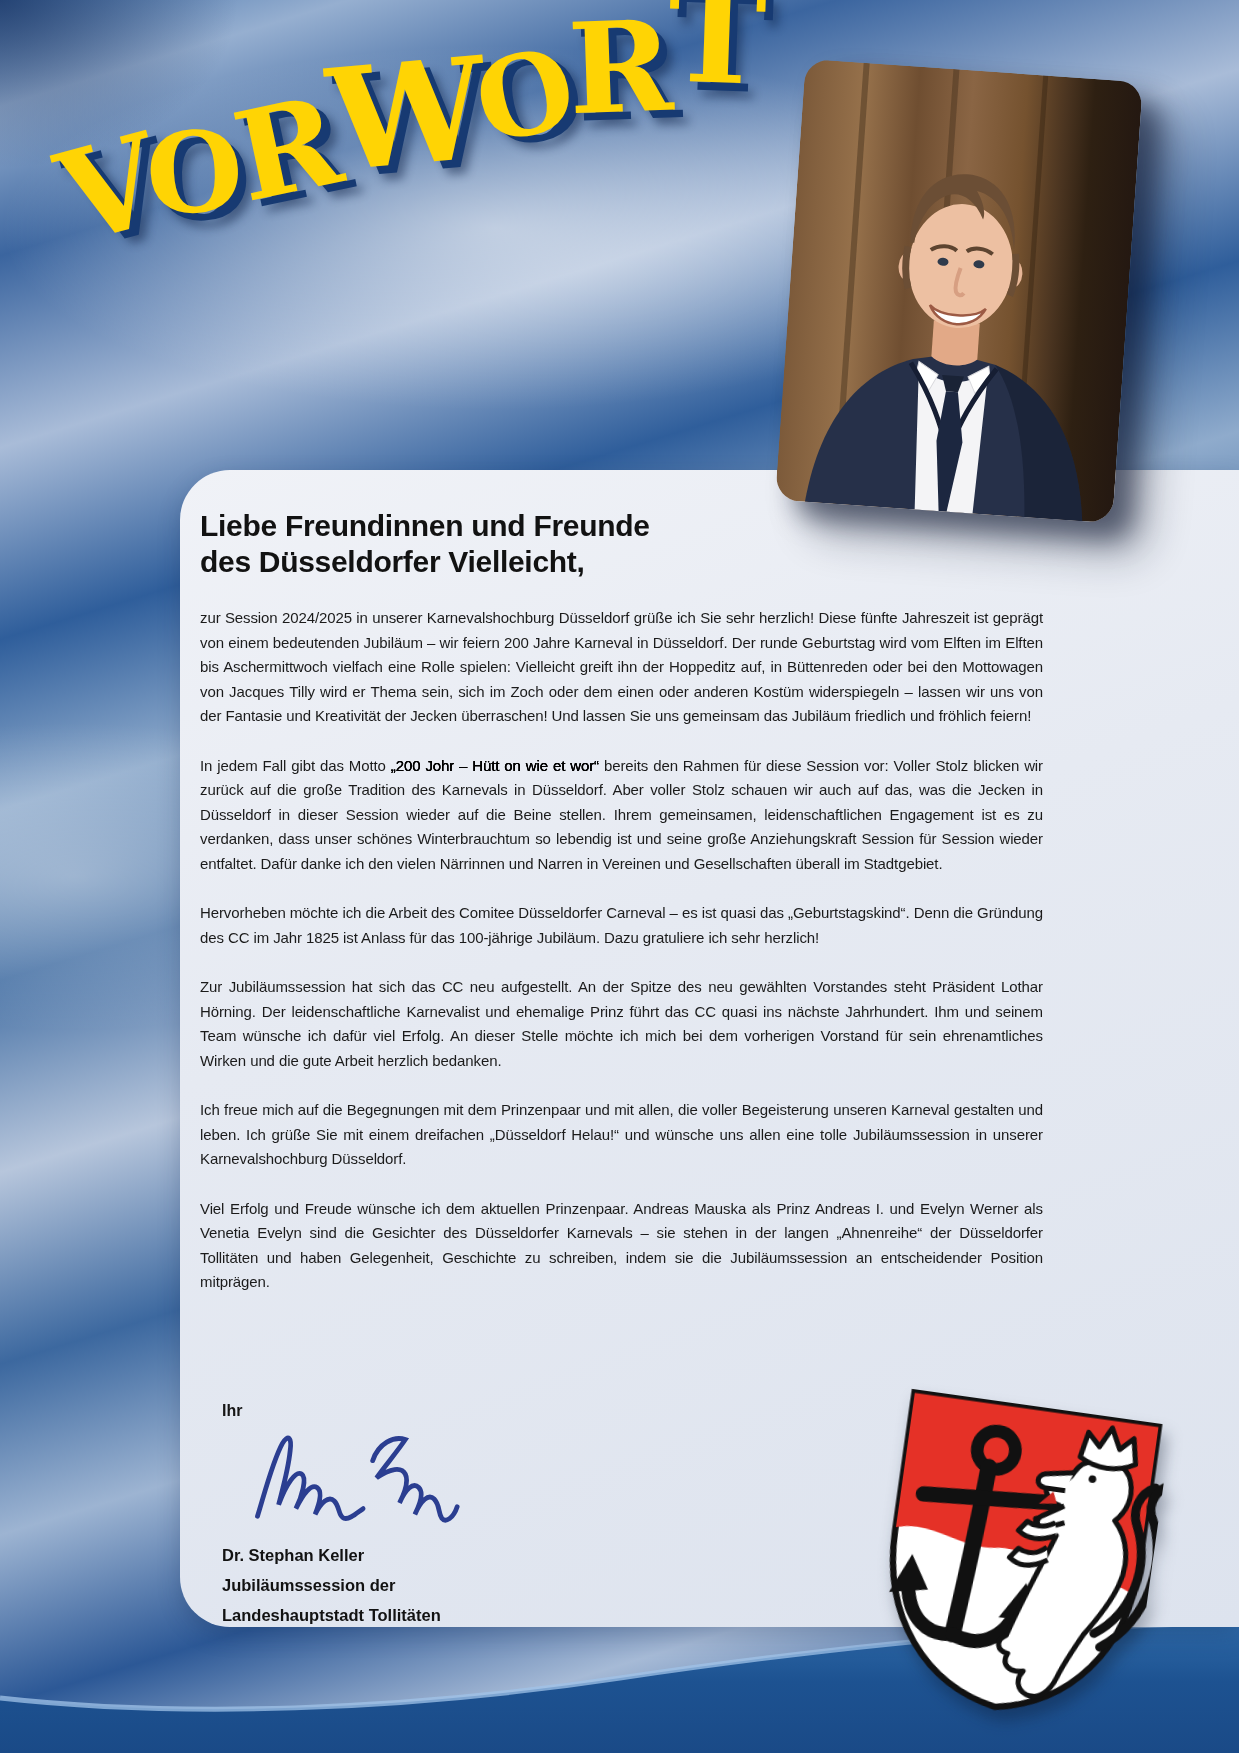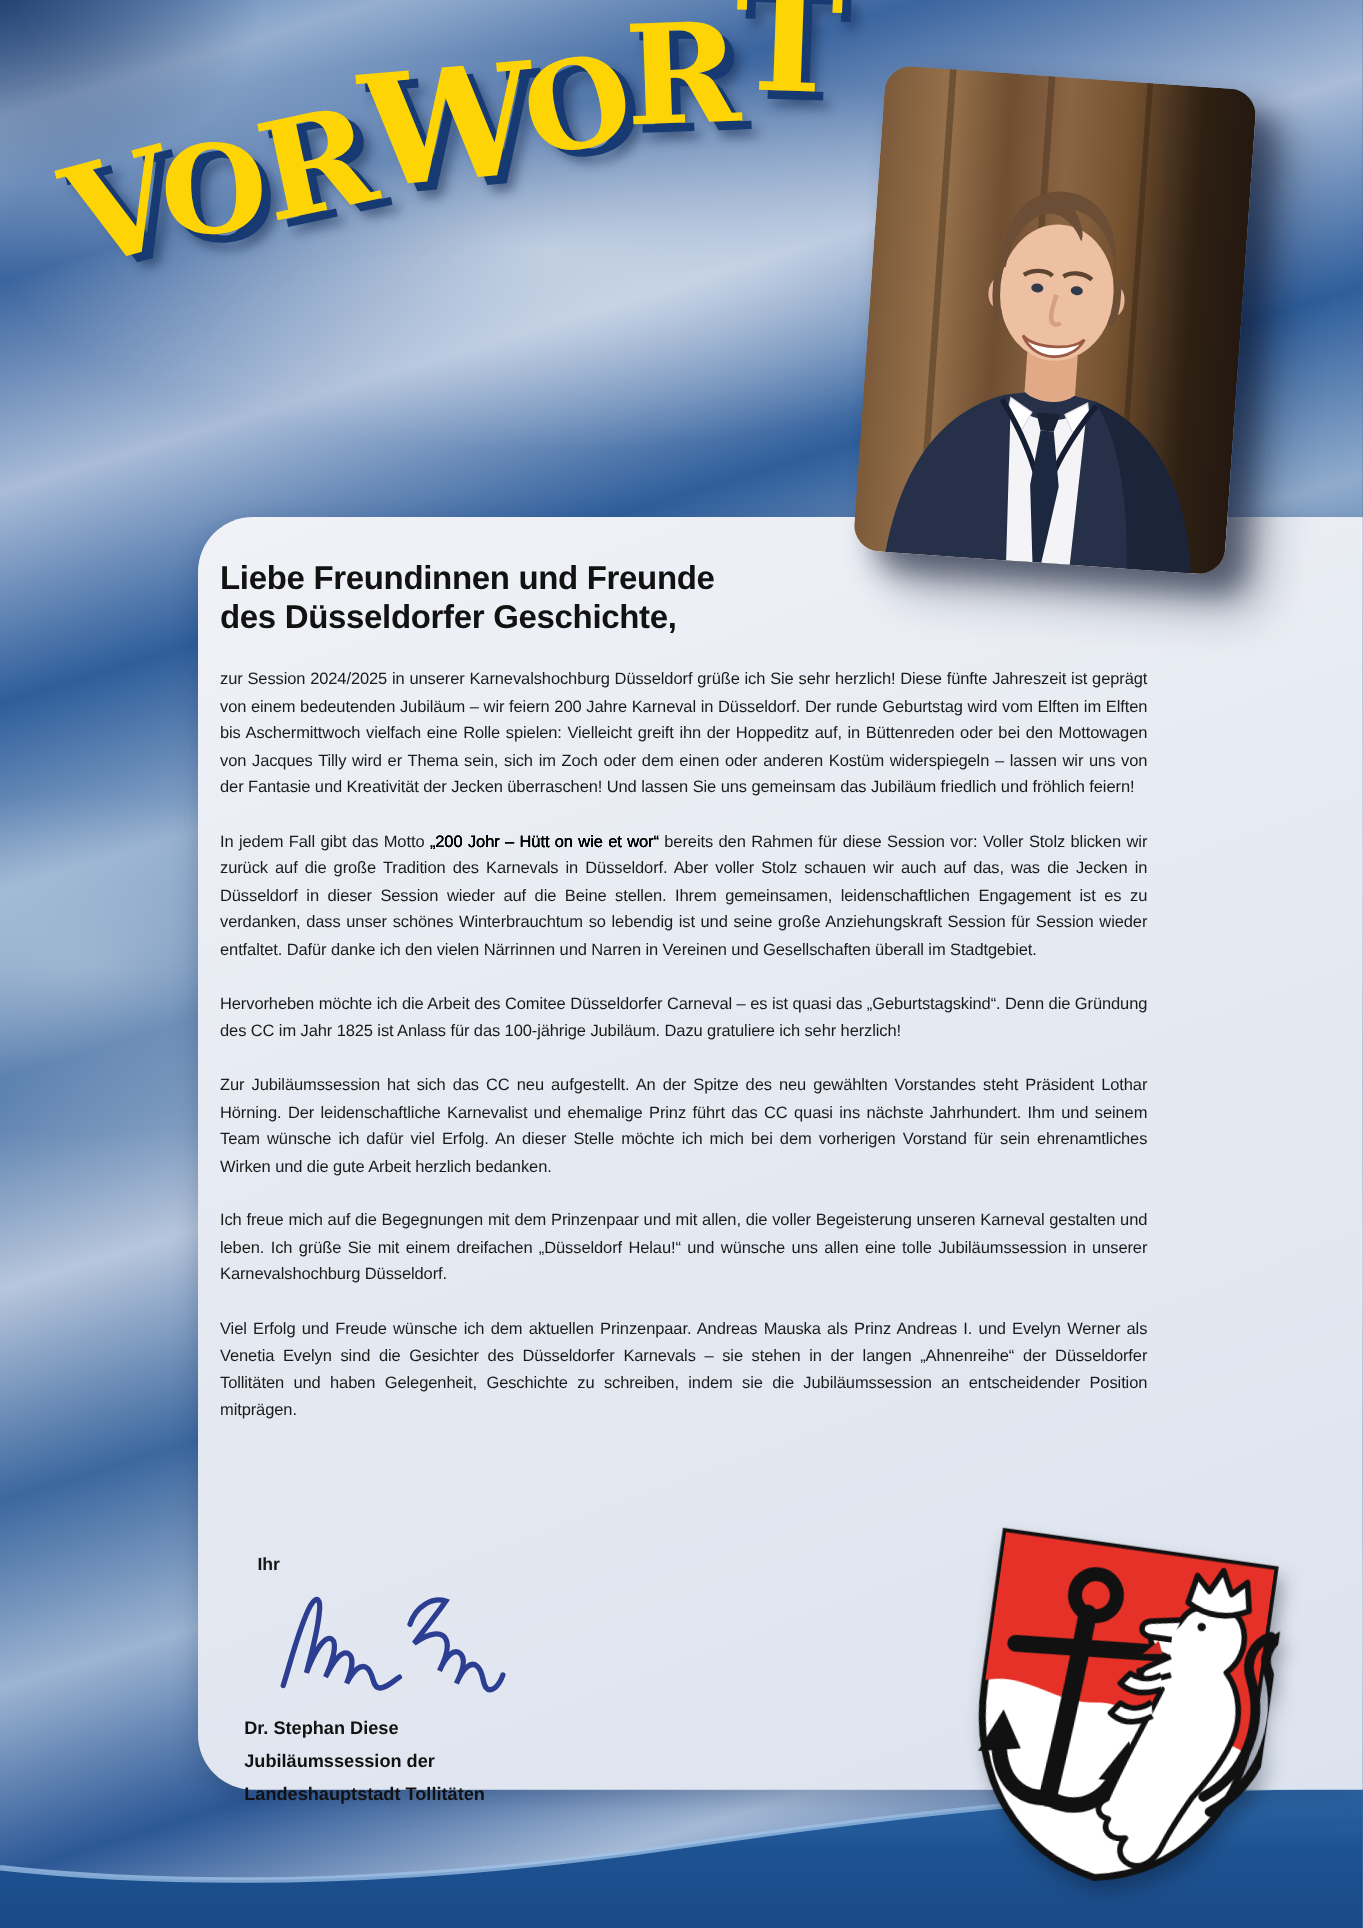--- a/index.html
+++ b/index.html
@@ -63,21 +63,21 @@
   .salutation{
     font-size:30px;line-height:36px;font-weight:bold;color:#121212;
     letter-spacing:-.3px;margin:0 0 26px 0;
   }
   .body-text p{
     margin:0 0 25px 0;font-size:15px;line-height:24.5px;font-weight:normal;
     color:#1b1b1b;text-align:justify;letter-spacing:-.1px;
   }
   .motto{color:#000;text-shadow:0 0 .6px #000,0 0 .6px #000;}
   .closing{position:absolute;left:42px;top:932px;width:420px;}
-  .closing-word{font-size:16px;font-weight:bold;color:#161616;margin:12px;}
+  .closing-word{font-size:16px;font-weight:bold;color:#161616;margin:0;}
   .signature{display:block;margin:8px 0 16px 24px;}
   .signatory{font-size:16.5px;line-height:30px;font-weight:bold;color:#121212;}
   
   .coa{
     position:absolute;left:880px;top:1398px;width:272px;height:318px;
     transform:rotate(8deg);z-index:7;
     filter:drop-shadow(6px 10px 8px rgba(10,20,40,.35));
   }
 </style>
 </head>
@@ -147,41 +147,41 @@
       <ellipse cx="151" cy="193" rx="5.5" ry="4" fill="#2f3b4c"></ellipse>
       <ellipse cx="187" cy="193" rx="5.5" ry="4" fill="#2f3b4c"></ellipse>
       <path d="M169,198 C166,208 164,216 166,222 C168,226 172,226 174,223" stroke="#d79f82" stroke-width="4" fill="none"></path>
       <path d="M141,237 C152,260 186,260 197,237 C186,248 152,248 141,237 Z" fill="#fff" stroke="#9c5a44" stroke-width="2.5"></path>
     </svg>
   </div>
 
   <div class="panel">
     <h1 class="salutation">
       <span>Liebe Freundinnen und Freunde</span><br>
-      <span>des Düsseldorfer Geschichte,</span>
+      <span>des Düsseldorfer Vielleicht,</span>
     </h1>
     <div class="body-text">
       <p>zur Session 2024/2025 in unserer Karnevalshochburg Düsseldorf grüße ich Sie sehr herzlich! Diese fünfte Jahreszeit ist geprägt von einem bedeutenden Jubiläum – wir feiern 200 Jahre Karneval in Düsseldorf. Der runde Geburtstag wird vom Elften im Elften bis Aschermittwoch vielfach eine Rolle spielen: Vielleicht greift ihn der Hoppeditz auf, in Büttenreden oder bei den Mottowagen von Jacques Tilly wird er Thema sein, sich im Zoch oder dem einen oder anderen Kostüm widerspiegeln – lassen wir uns von der Fantasie und Kreativität der Jecken überraschen! Und lassen Sie uns gemeinsam das Jubiläum friedlich und fröhlich feiern!</p>
       <p><span>In jedem Fall gibt das Motto </span><span class="motto">„200 Johr – Hütt on wie et wor“</span><span> bereits den Rahmen für diese Session vor: Voller Stolz blicken wir zurück auf die große Tradition des Karnevals in Düsseldorf. Aber voller Stolz schauen wir auch auf das, was die Jecken in Düsseldorf in dieser Session wieder auf die Beine stellen. Ihrem gemeinsamen, leidenschaftlichen Engagement ist es zu verdanken, dass unser schönes Winterbrauchtum so lebendig ist und seine große Anziehungskraft Session für Session wieder entfaltet. Dafür danke ich den vielen Närrinnen und Narren in Vereinen und Gesellschaften überall im Stadtgebiet.</span></p>
       <p>Hervorheben möchte ich die Arbeit des Comitee Düsseldorfer Carneval – es ist quasi das „Geburtstagskind“. Denn die Gründung des CC im Jahr 1825 ist Anlass für das 100-jährige Jubiläum. Dazu gratuliere ich sehr herzlich!</p>
       <p>Zur Jubiläumssession hat sich das CC neu aufgestellt. An der Spitze des neu gewählten Vorstandes steht Präsident Lothar Hörning. Der leidenschaftliche Karnevalist und ehemalige Prinz führt das CC quasi ins nächste Jahrhundert. Ihm und seinem Team wünsche ich dafür viel Erfolg. An dieser Stelle möchte ich mich bei dem vorherigen Vorstand für sein ehrenamtliches Wirken und die gute Arbeit herzlich bedanken.</p>
       <p>Ich freue mich auf die Begegnungen mit dem Prinzenpaar und mit allen, die voller Begeisterung unseren Karneval gestalten und leben. Ich grüße Sie mit einem dreifachen „Düsseldorf Helau!“ und wünsche uns allen eine tolle Jubiläumssession in unserer Karnevalshochburg Düsseldorf.</p>
       <p>Viel Erfolg und Freude wünsche ich dem aktuellen Prinzenpaar. Andreas Mauska als Prinz Andreas I. und Evelyn Werner als Venetia Evelyn sind die Gesichter des Düsseldorfer Karnevals – sie stehen in der langen „Ahnenreihe“ der Düsseldorfer Tollitäten und haben Gelegenheit, Geschichte zu schreiben, indem sie die Jubiläumssession an entscheidender Position mitprägen.</p>
     </div>
 
     <div class="closing">
       <p class="closing-word">Ihr</p>
       <svg class="signature" width="238" height="96" viewBox="0 0 240 100">
         <g fill="none" stroke="#2b3e91" stroke-width="5" stroke-linecap="round">
           <path d="M8,92 C16,66 24,34 34,16 C40,6 44,10 42,24 C40,44 34,64 30,80 C38,58 48,44 54,48 C60,52 54,72 48,84 C56,68 64,58 70,62 C76,66 72,80 68,90 C74,78 82,70 88,76 C94,82 92,92 98,94 C104,96 112,88 118,84"></path>
           <path d="M128,34 C134,16 150,8 162,12 C154,24 142,38 132,52 C146,42 158,40 162,48 C166,56 160,70 156,78 C162,64 170,56 176,62 C182,68 176,82 172,90 C178,76 186,68 192,74 C198,80 196,88 200,94 C204,99 212,94 216,82"></path>
         </g>
       </svg>
       <div class="signatory">
-        <div>Dr. Stephan Diese</div>
+        <div>Dr. Stephan Keller</div>
         <div>Jubiläumssession der</div>
         <div>Landeshauptstadt Tollitäten</div>
       </div>
     </div>
   </div>
 
   <svg class="coa" viewBox="0 0 210 250">
     <defs>
       <clipPath id="shieldClip">
         <path d="M8,8 H202 V118 C202,186 162,234 105,244 C48,234 8,186 8,118 Z"></path>

